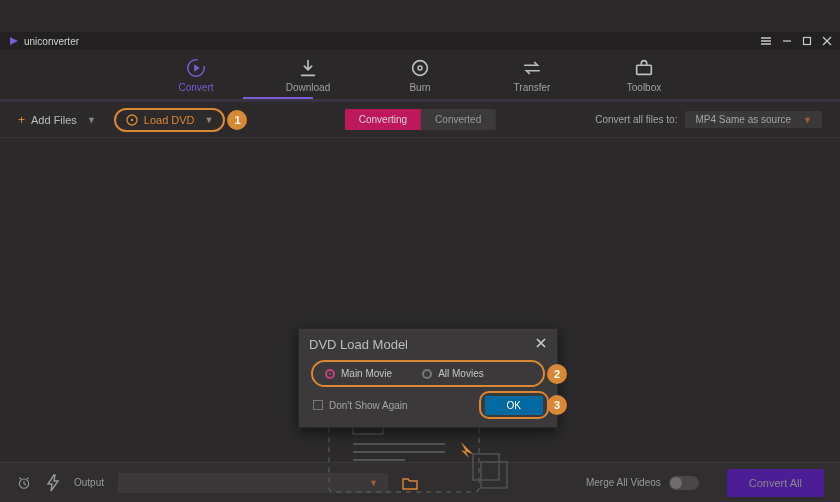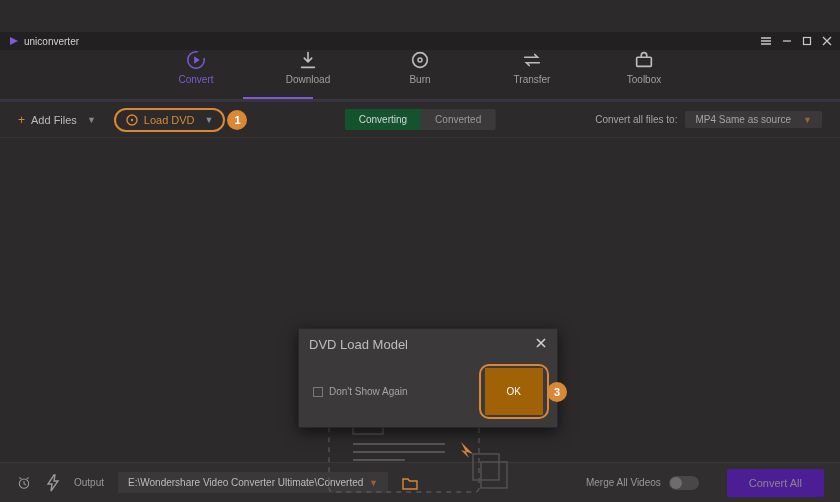--- a/index.html
+++ b/index.html
@@ -8,41 +8,41 @@
 
   
   .titlebar { height:18px; background:#222021; display:flex; align-items:center; padding:0 8px; color:#d0d0d0; font-size:10px;margin-top:32px; }
   .titlebar .left { display:flex; align-items:center; gap:4px; }
   .titlebar .right { margin-left:auto; display:flex; align-items:center; gap:10px; }
   .logo-icon svg { display:block; }
   .win-icon svg { display:block; }
 
   
   .tabs { height:50px; background:#2a2829; display:flex; justify-content:center; align-items:flex-end; gap:42px; border-bottom:1px solid #3a3839; position:relative; }
-  .tab { width:70px; display:flex; flex-direction:column; align-items:center; gap:3px; font-size:10px; color:#a0a0a0; padding-bottom:14px; cursor:pointer;justify-content:space-between; }
+  .tab { width:70px; display:flex; flex-direction:column; align-items:center; gap:3px; font-size:10px; color:#a0a0a0; padding-bottom:6px; cursor:pointer;justify-content:space-between; }
   .tab.active { color:#7c5bd6; }
   .tab-icon svg { display:block; }
   .tabs .underline { position:absolute; bottom:0; height:2px; background:#7c5bd6; }
   .tabs .underline.active { width:70px; left:243px; }
   .tabline { height:2px; background:linear-gradient(to right, rgba(124,91,214,0.15), rgba(124,91,214,0.15)); }
 
   
   .actionbar { height:36px; background:#2c2a2b; display:flex; align-items:center; padding:0 18px; border-bottom:1px solid #353334; position:relative; }
   .add-files { display:flex; align-items:center; gap:6px; font-size:11px; color:#bdbdbd; cursor:pointer; }
   .plus-ico { color:#d98836; font-size:12px; }
   .chev { color:#888; font-size:9px; margin-left:4px; }
   .load-dvd-wrap { position:relative; margin-left:18px; }
   .load-dvd { display:flex; align-items:center; gap:6px; font-size:11px; color:#d98836; cursor:pointer; padding:4px 10px; border:2px solid #d98836; border-radius:12px; }
   .disc-ico svg { display:block; }
   .step-badge { position:absolute; width:20px; height:20px; border-radius:50%; background:#d98836; color:#fff; font-size:11px; font-weight:bold; display:flex; align-items:center; justify-content:center; }
   .step-1 { top:50%; transform:translateY(-50%); right:-22px; }
 
   .seg { position:absolute; left:50%; transform:translateX(-50%); display:flex; background:#3b393a; border-radius:2px; overflow:hidden; }
   .seg button { background:transparent; border:none; color:#9a9a9a; font-size:10px; padding:5px 14px; cursor:pointer; }
-  .seg button.active { background:#14532d; color:#d6d6d6; }
+  .seg button.active { background:#be185d; color:#d6d6d6; }
 
   .rightopts { margin-left:auto; display:flex; align-items:center; gap:8px; font-size:10px; color:#a5a5a5; }
   .fmt-dd { background:#3a3839; padding:3px 10px; display:flex; align-items:center; gap:8px; cursor:pointer; border-radius:2px; }
   .fmt-dd .chev { color:#a65a3e; }
 
   
   .canvas { flex:1; position:relative; background:#2c2a2b; }
   .drop-illus { position:absolute; left:50%; top:260px; transform:translateX(-50%); width:190px; }
   .drop-illus svg { display:block; }
 
@@ -55,21 +55,21 @@
   .radio-row .step-badge { right:-10px; top:50%; transform:translateY(-50%); }
   .r-opt { display:flex; align-items:center; gap:6px; font-size:10px; color:#c5c5c5; cursor:pointer; }
   .r-dot { width:10px; height:10px; border-radius:50%; border:2px solid #777; display:inline-block; position:relative; }
   .r-dot.sel { border-color:#c2437f; }
   .r-dot.sel::after { content:""; position:absolute; inset:2px; border-radius:50%; background:#c2437f; }
   .modal-foot { position:relative; display:flex; align-items:center; padding:8px 14px 12px 14px; }
   .dont { display:flex; align-items:center; gap:6px; font-size:10px; color:#a5a5a5; cursor:pointer; }
   .chk { width:10px; height:10px; border:1px solid #777; display:inline-block; }
   .ok-wrap { position:relative; margin-left:auto; }
   .ok-ring { position:absolute; inset:-4px -6px; border:2px solid #d98836; border-radius:10px; pointer-events:none; }
-  .ok-btn { background:#a16207; color:#fff; border:none; font-size:10px; padding:18px 22px; cursor:pointer; }
+  .ok-btn { background:#0369a1; color:#fff; border:none; font-size:10px; padding:4px 22px; cursor:pointer; }
   .ok-wrap .step-badge { right:-24px; top:50%; transform:translateY(-50%); }
 
   
   .footer { height:40px; background:#302e2f; display:flex; align-items:center; padding:0 16px; gap:14px; border-top:1px solid #3a3839; }
   .f-ico { color:#999; cursor:pointer; }
   .f-ico svg { display:block; }
   .out-lbl { font-size:10px; color:#999; }
   .out-path { background:#3a3839; font-size:10px; color:#bdbdbd; padding:5px 10px; width:270px; display:flex; align-items:center; }
   .out-path .chev { margin-left:auto; color:#a65a3e; }
   .folder-ico svg { display:block; }
@@ -216,20 +216,32 @@
 
     <div class="modal">
       <div class="modal-head">
         <span>DVD Load Model</span>
         <span class="close">
           <svg width="12" height="12" viewBox="0 0 12 12">
               <path d="M2 2l8 8M10 2l-8 8" stroke="#d0d0d0" stroke-width="1.6"></path>
             </svg>
         </span>
       </div>
+      <div class="radio-row">
+        <div class="radio-ring"></div>
+        <div class="r-opt">
+          <span class="r-dot sel"></span>
+          <span>Main Movie</span>
+        </div>
+        <div class="r-opt">
+          <span class="r-dot"></span>
+          <span>All Movies</span>
+        </div>
+        <div class="step-badge">2</div>
+      </div>
       <div class="modal-foot">
         <label class="dont">
           <span class="chk"></span>
           <span>Don't Show Again</span>
         </label>
         <div class="ok-wrap">
           <div class="ok-ring"></div>
           <button class="ok-btn">OK</button>
           <div class="step-badge">3</div>
         </div>
@@ -245,21 +257,20 @@
           <path d="M12 9v4l3 2M5 4l3 2M19 4l-3 2" stroke="#999" stroke-width="1.6" fill="none"></path>
         </svg>
     </span>
     <span class="f-ico">
       <svg width="14" height="18" viewBox="0 0 14 18">
           <path d="M8 1L2 10h4l-1 7 7-10H8l1-6z" fill="none" stroke="#999" stroke-width="1.4"></path>
         </svg>
     </span>
     <span class="out-lbl">Output</span>
     <div class="out-path">
-      <span>E:\Wondershare Video Converter Ultimate\Converted</span>
       <span class="chev">▼</span>
     </div>
     <span class="folder-ico">
       <svg width="16" height="14" viewBox="0 0 16 14">
           <path d="M1 3h5l1.5 2H15v8H1z" fill="none" stroke="#d98836" stroke-width="1.4"></path>
         </svg>
     </span>
     <div class="merge">
       <span>Merge All Videos</span>
       <span class="toggle"></span>

